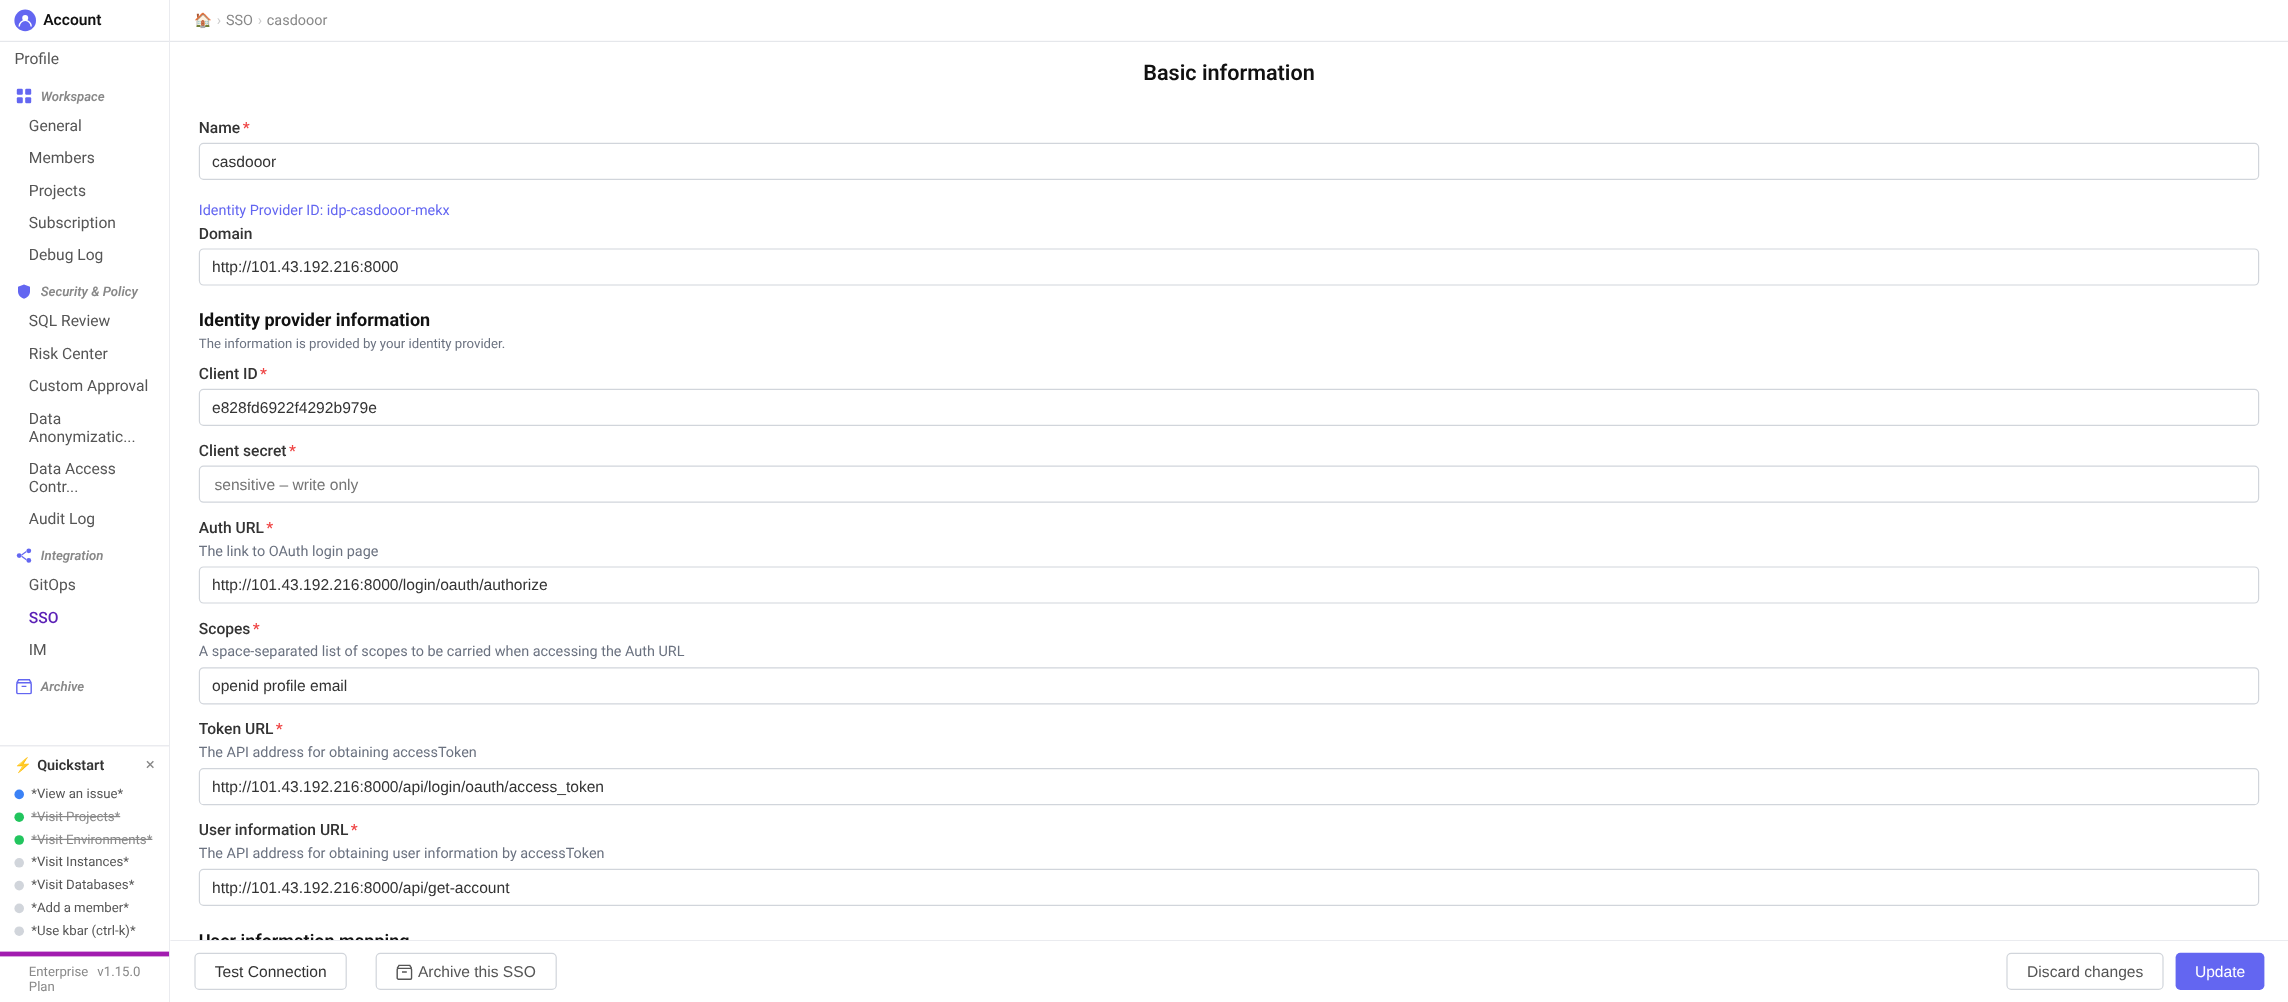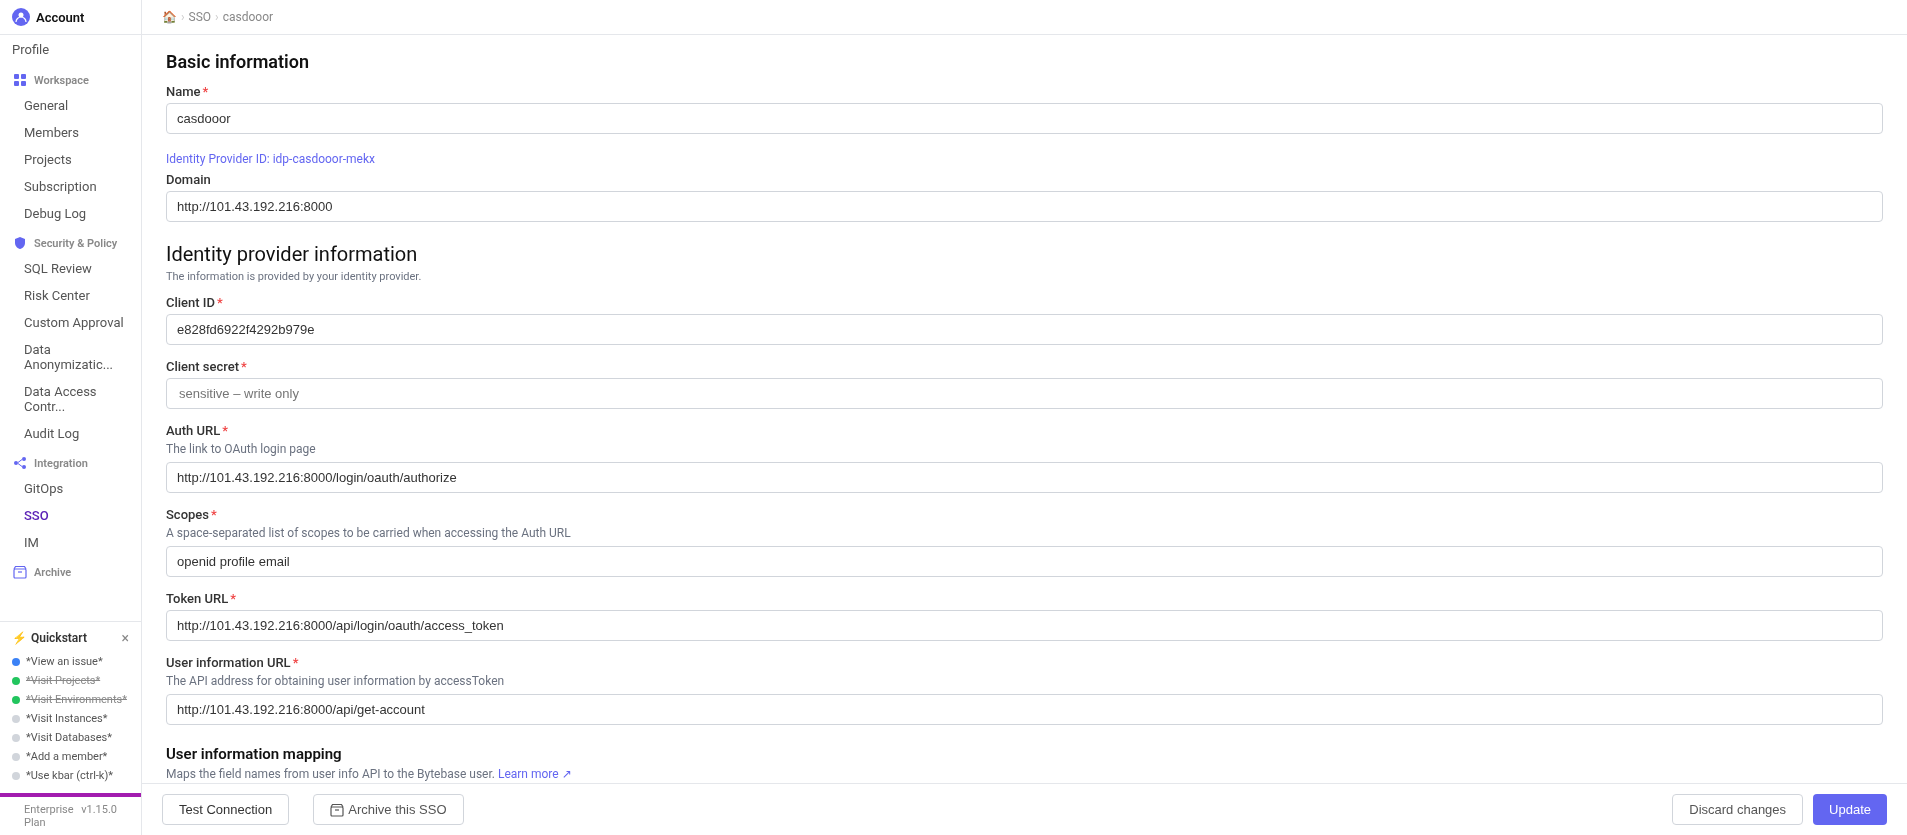--- a/index.html
+++ b/index.html
@@ -3,21 +3,21 @@
   <meta charset="utf-8">
   <style>
     * { box-sizing: border-box; margin: 0; padding: 0; }
     body { font-family: -apple-system, BlinkMacSystemFont, 'Segoe UI', Roboto, sans-serif; font-size: 13px; color: #333; background: #fff; display: flex; height: 835px; overflow: hidden; }
 
     
     .sidebar { width: 142px; background: #fff; border-right: 1px solid #e5e7eb; display: flex; flex-direction: column; height: 100%; overflow-y: auto; flex-shrink: 0; }
     .sidebar-account { padding: 8px 12px; font-size: 13px; font-weight: 600; color: #111; display: flex; align-items: center; gap: 6px; border-bottom: 1px solid #e5e7eb; }
     .sidebar-account-icon { width: 18px; height: 18px; background: #6366f1; border-radius: 50%; display: flex; align-items: center; justify-content: center; color: white; font-size: 10px; flex-shrink: 0; }
     .sidebar-item { padding: 7px 12px; cursor: pointer; color: #555; font-size: 13px; display: flex; align-items: center; gap: 6px; }
-    .sidebar-section { padding: 8px 12px 4px; font-size: 11px; font-weight: 600; color: #888; text-transform: none; display: flex; align-items: center; gap: 6px; }
+    .sidebar-section { padding: 8px 12px 4px; font-size: 11px; font-weight: 600; color: #888; text-transform: none; display: flex; align-items: center; gap: 6px; font-style: italic; }
     .sidebar-section-icon { width: 16px; height: 16px; display: inline-flex; align-items: center; justify-content: center; color: #6366f1; }
     .sidebar-sub { padding: 6px 12px 6px 24px; cursor: pointer; color: #555; font-size: 13px; }
     .sidebar-sub.active { color: #5b21b6; font-weight: 500; }
     .quickstart-banner { background: #fff; border-top: 1px solid #e5e7eb; padding: 8px 12px; }
     .quickstart-header { display: flex; align-items: center; justify-content: space-between; margin-bottom: 6px; }
     .quickstart-title { font-size: 12px; font-weight: 600; color: #333; display: flex; align-items: center; gap: 4px; }
     .quickstart-close { cursor: pointer; color: #888; font-size: 14px; }
     .quickstart-item { display: flex; align-items: center; gap: 6px; padding: 3px 0; font-size: 11px; color: #555; cursor: pointer; }
     .quickstart-item.done { text-decoration: line-through; color: #888; }
     .dot { width: 8px; height: 8px; border-radius: 50%; background: #d1d5db; flex-shrink: 0; }
@@ -25,31 +25,31 @@
     .dot.blue { background: #3b82f6; }
     .enterprise-badge { padding: 6px 24px; font-size: 11px; color: #888; border-top: 4px solid #a21caf; display: flex; justify-content: space-between; }
 
     
     .main { flex: 1; overflow-y: auto; padding: 0; background: #fff; }
     .breadcrumb { display: flex; align-items: center; gap: 4px; padding: 10px 20px; font-size: 12px; color: #888; border-bottom: 1px solid #e5e7eb; }
     .breadcrumb a { color: #888; text-decoration: none; }
     .breadcrumb-sep { color: #ccc; }
 
     .content { padding: 16px 24px; max-width: 100%; }
-    .section-title { font-size: 18px; font-weight: 600; color: #111; margin-bottom: 12px; }
+    .section-title { font-size: 18px; font-weight: 600; color: #111; margin-bottom: 28px; text-align: center; }
     .form-group { margin-bottom: 14px; }
     .form-label { font-size: 13px; font-weight: 500; color: #333; margin-bottom: 4px; display: flex; align-items: center; gap: 2px; }
     .form-label .required { color: #ef4444; }
     .form-input { width: 100%; border: 1px solid #d1d5db; border-radius: 4px; padding: 7px 10px; font-size: 13px; color: #333; outline: none; background: #fff; }
     .form-input.placeholder-style { color: #9ca3af; padding-left: 12px; }
     .form-hint { font-size: 12px; color: #6b7280; margin-bottom: 6px; }
     .identity-provider-id { font-size: 12px; color: #6b7280; margin-bottom: 6px; margin-top: 18px; }
     .identity-provider-id span { color: #6366f1; }
 
-    .sub-section-title { font-size: 20px; font-weight: 400; color: #111; margin-top: 20px; margin-bottom: 4px; }
+    .sub-section-title { font-size: 15px; font-weight: 700; color: #111; margin-top: 20px; margin-bottom: 4px; }
     .sub-section-desc { font-size: 11px; color: #6b7280; margin-bottom: 12px; }
 
     
     .mapping-section { margin-top: 20px; }
     .mapping-title { font-size: 15px; font-weight: 600; color: #111; margin-bottom: 4px; }
     .mapping-desc { font-size: 12px; color: #6b7280; margin-bottom: 12px; }
     .mapping-desc a { color: #6366f1; text-decoration: none; }
     .mapping-row { display: flex; align-items: center; gap: 16px; margin-bottom: 10px; }
     .mapping-input { border: 1px solid #d1d5db; border-radius: 4px; padding: 6px 10px; font-size: 13px; color: #333; width: 220px; outline: none; }
     .mapping-label { font-size: 13px; color: #555; }
@@ -291,20 +291,21 @@
       </div>
       <div class="form-hint">A space-separated list of scopes to be carried when accessing the Auth URL</div>
       <input type="text" class="form-input" value="openid profile email" style="">
     </div>
 
     <div class="form-group">
       <div class="form-label">
         <span>Token URL</span>
         <span class="required">*</span>
       </div>
+      <div class="form-hint">The API address for obtaining accessToken</div>
       <input type="text" class="form-input" value="http://101.43.192.216:8000/api/login/oauth/access_token" style="">
     </div>
 
     <div class="form-group">
       <div class="form-label">
         <span>User information URL</span>
         <span class="required">*</span>
       </div>
       <div class="form-hint">The API address for obtaining user information by accessToken</div>
       <input type="text" class="form-input" value="http://101.43.192.216:8000/api/get-account" style="">

